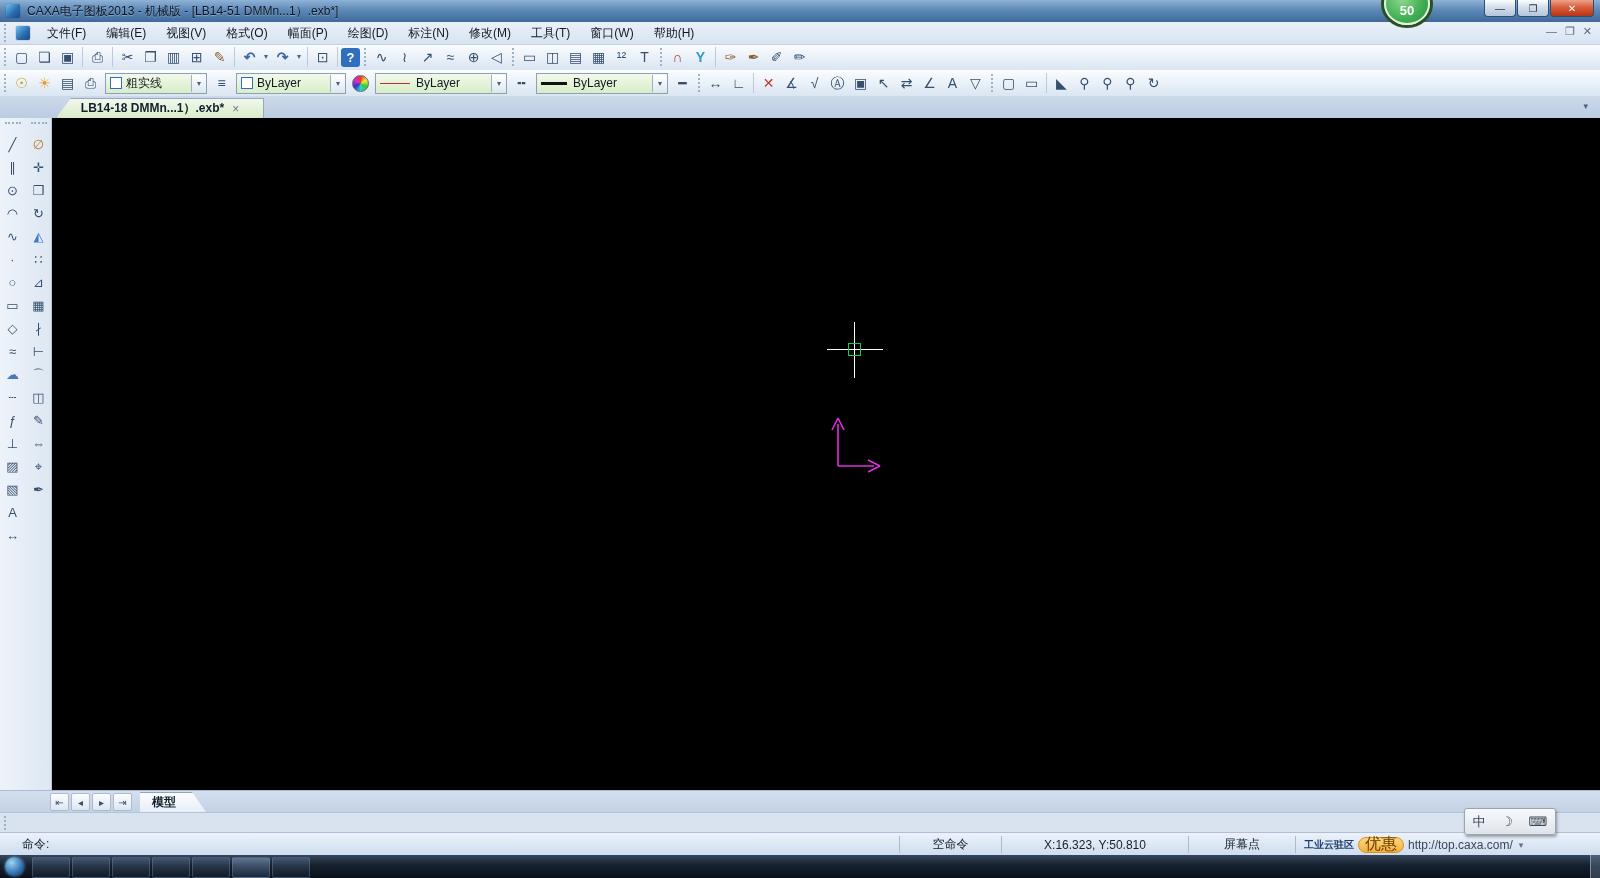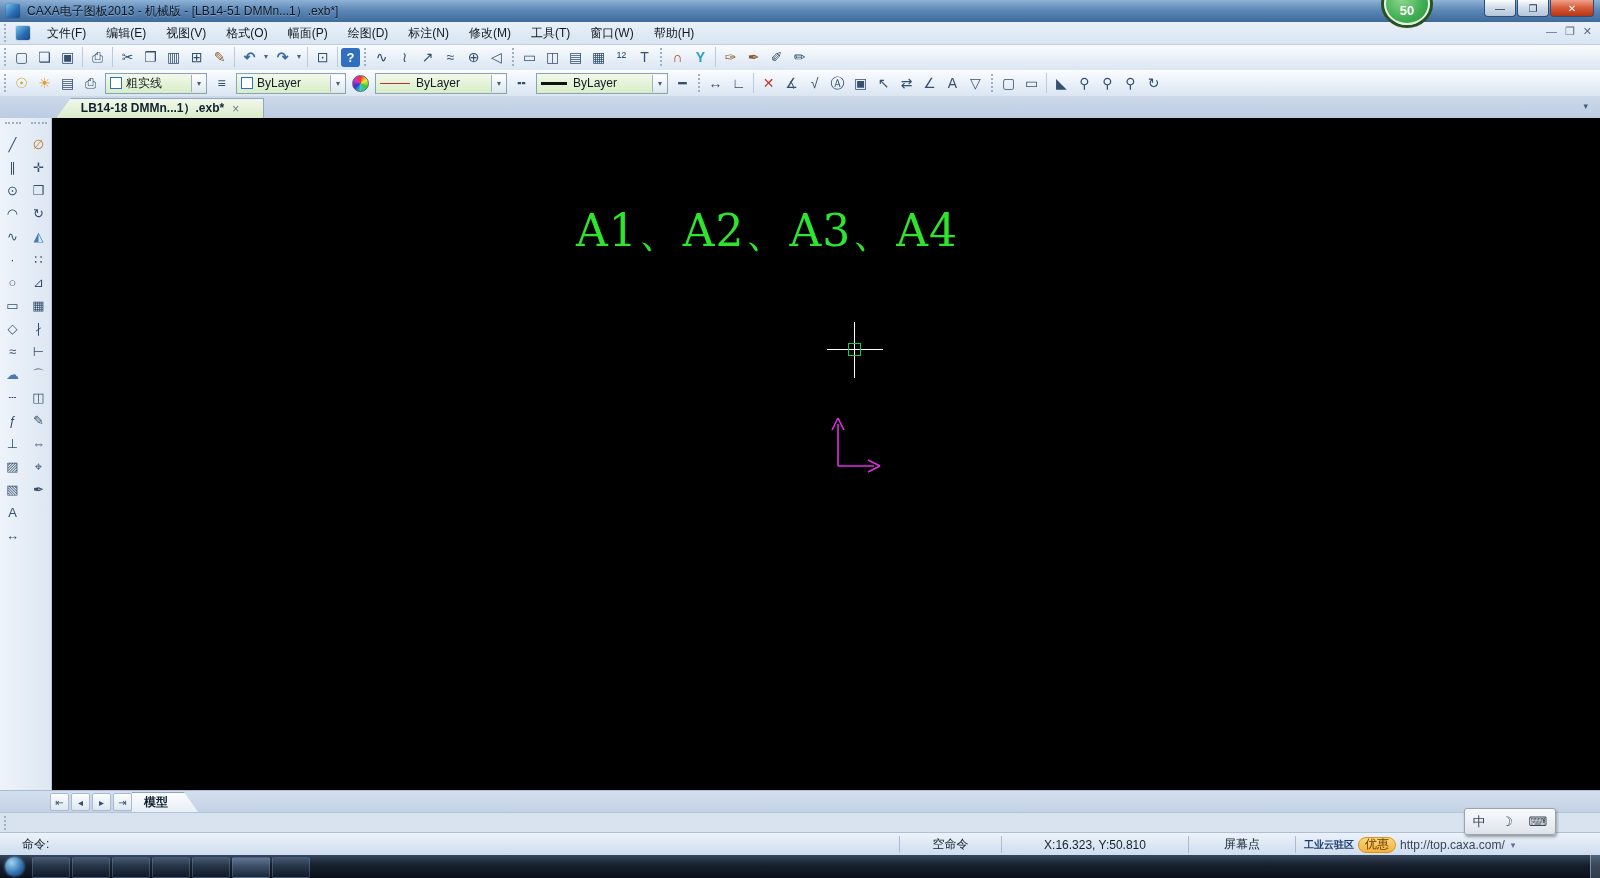--- a/index.html
+++ b/index.html
@@ -83,35 +83,35 @@
   .ch-h{position:absolute;left:775px;top:231px;width:56px;height:1px;background:#fff}
   .ch-v{position:absolute;left:802px;top:204px;width:1px;height:56px;background:#fff}
   .pickbox{position:absolute;left:796px;top:225px;width:13px;height:13px;border:1px solid #19c94f;box-sizing:border-box}
   .ucs{position:absolute;left:770px;top:292px}
   
   .sheetbar{position:absolute;left:0;top:790px;width:1600px;height:22px;
     background:linear-gradient(#d4dfee,#c2d1e4);border-top:1px solid #a9bbd1;display:flex;align-items:center}
   .navbtn{width:17px;height:16px;margin-left:2px;display:flex;align-items:center;justify-content:center;
     font-size:10px;color:#33506e;background:linear-gradient(#fdfeff,#dde6f0);border:1px solid #a9bbd1;border-radius:2px}
   .navbtn:first-child{margin-left:50px}
-  .sheettab{height:20px;width:66px;clip-path:polygon(0 0,52px 0,66px 100%,0 100%);
+  .sheettab{margin-left:8px;height:20px;width:66px;clip-path:polygon(0 0,52px 0,66px 100%,0 100%);
     background:linear-gradient(#fcfdff,#e7eef7);border-top:1px solid #8fa5bf;
     display:flex;align-items:center;padding-left:12px;font-weight:bold;color:#10202e;box-sizing:border-box}
   
   .cmdstrip{position:absolute;left:0;top:812px;width:1600px;height:20px;
     background:#d9e3f0;border-top:1px solid #b3c3d8;display:flex;align-items:center}
   .statusbar{position:absolute;left:0;top:832px;width:1600px;height:23px;
     background:linear-gradient(#ecf2fa,#cddcee);border-top:1px solid #aebfd6;
     display:flex;align-items:center;color:#14202e}
   .statusbar .cmdlabel{margin-left:22px}
   .sfield{border-left:1px solid #a9bcd4;height:17px;display:flex;align-items:center;justify-content:center;padding:0 8px}
   .cloudwrap{display:flex;align-items:center;gap:4px;padding:0 8px;border-left:1px solid #a9bcd4;height:17px}
   .cloudtext{font-weight:bold;color:#1a3c6e;font-size:10px}
   .promo{background:linear-gradient(#fbd77a,#f2b23c);border:1px solid #d8951c;border-radius:8px;
-    padding:0 6px;font-size:12px;color:#6e3800;height:14px;display:flex;align-items:center}
+    padding:0 6px;font-size:16px;color:#6e3800;height:14px;display:flex;align-items:center}
   .cloudurl{color:#3c4document;color:#39475a}
   .scaret{color:#5a7390;font-size:9px;margin-left:2px}
   
   .taskbar{position:absolute;left:0;top:855px;width:1600px;height:23px;
     background:linear-gradient(#36465c,#16202e 45%,#0a111c)}
   .orb{position:absolute;left:5px;top:2px;width:19px;height:19px;border-radius:50%;
     background:radial-gradient(circle at 35% 30%,#9ed3f2,#2f6fae 60%,#143a66);box-shadow:0 0 3px #68a8d8}
   .tkbtn{position:absolute;top:2px;height:19px;width:36px;border:1px solid rgba(120,150,190,.35);
     border-radius:2px;background:linear-gradient(rgba(130,160,200,.28),rgba(40,60,90,.18))}
   .showdesk{position:absolute;right:0;top:0;width:9px;height:23px;background:rgba(150,175,205,.28);border-left:1px solid rgba(190,210,235,.5)}
@@ -303,21 +303,20 @@
     <span class="tbi" data-name="fillet-icon">⌒</span>
     <span class="tbi" data-name="view-3d-icon">◫</span>
     <span class="tbi" data-name="edit-dimension-icon">✎</span>
     <span class="tbi" data-name="stretch-icon">⇔</span>
     <span class="tbi" data-name="pick-edit-icon">⌖</span>
     <span class="tbi" data-name="style-manager-icon">✒</span>
   </div>
 </div>
 
 <div class="canvas" data-name="drawing-canvas">
-  <div class="annotation" data-name="canvas-annotation-text">A1、A2、A3、A4</div>
   <div class="ch-h" data-name="crosshair-cursor"></div>
   <div class="ch-v" data-name="crosshair-cursor"></div>
   <div class="pickbox" data-name="pickbox-cursor"></div>
   <svg class="ucs" data-name="ucs-axes-icon" width="64" height="64" viewBox="0 0 64 64">
     <g stroke="#e22ee2" stroke-width="1.6" fill="none">
       <line x1="16" y1="56" x2="16" y2="14"></line>
       <line x1="16" y1="8" x2="10" y2="20"></line>
       <line x1="16" y1="8" x2="22" y2="20"></line>
       <line x1="16" y1="56" x2="52" y2="56"></line>
       <line x1="58" y1="56" x2="46" y2="50"></line>

